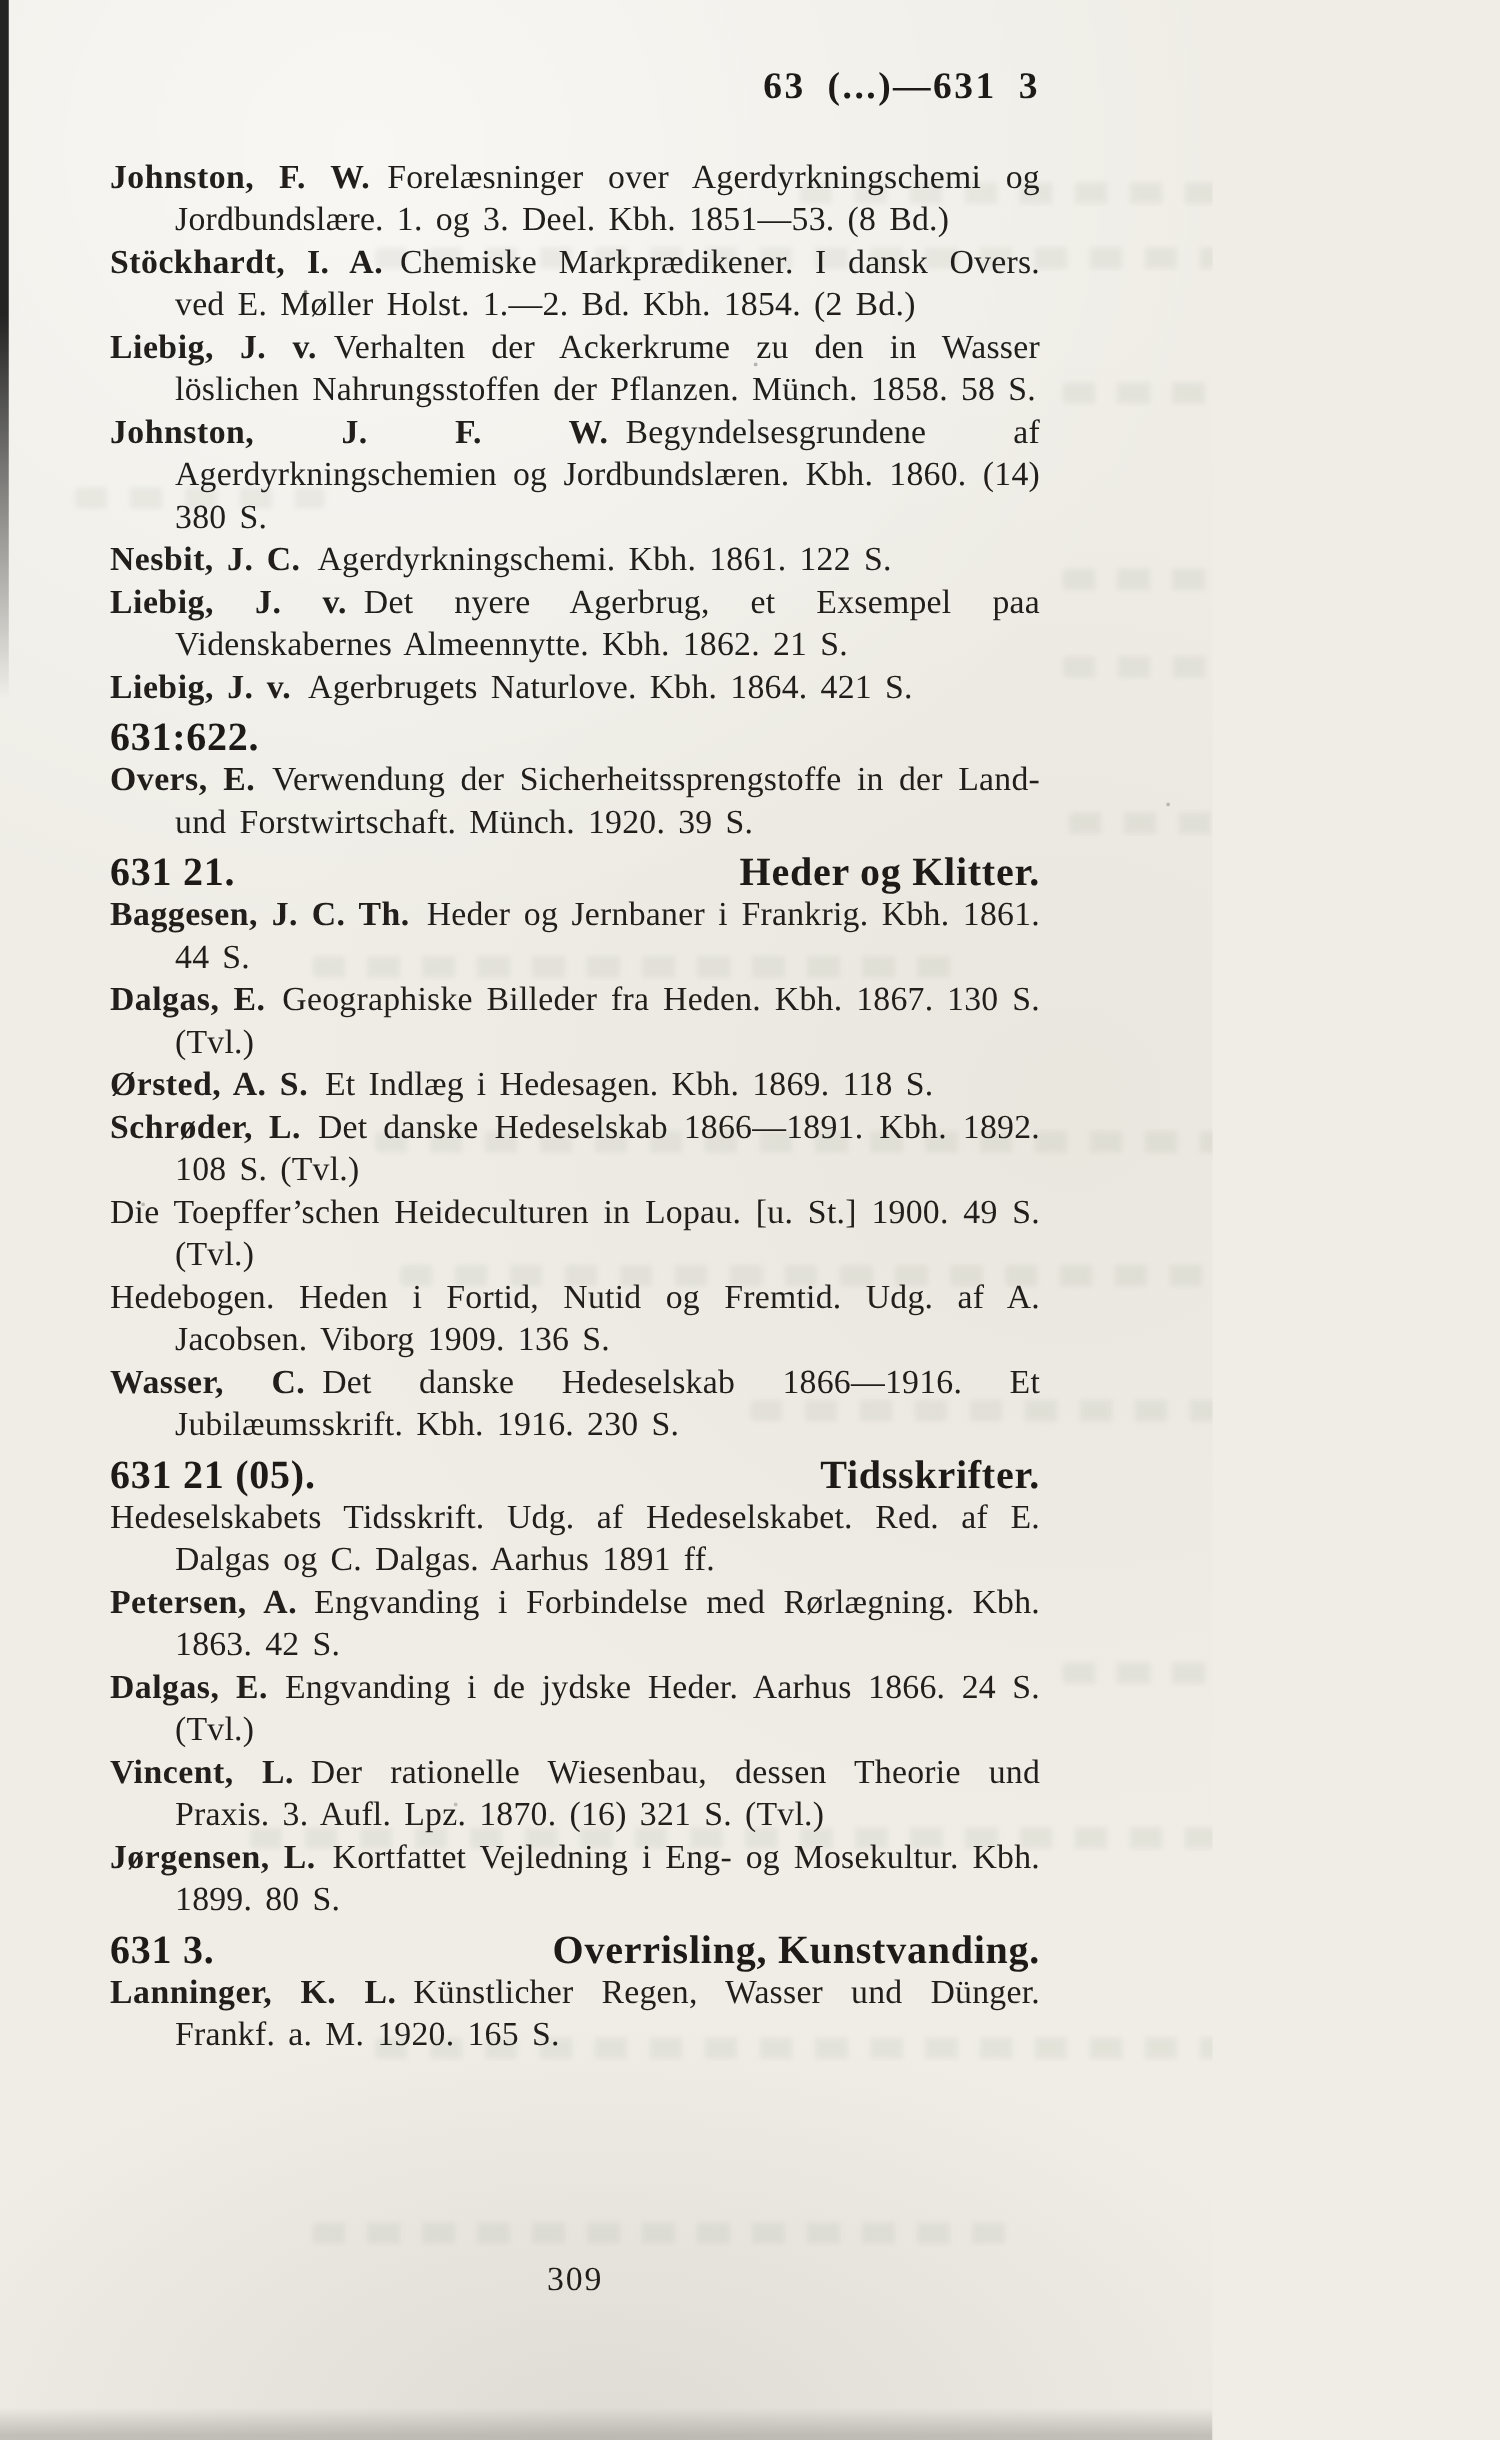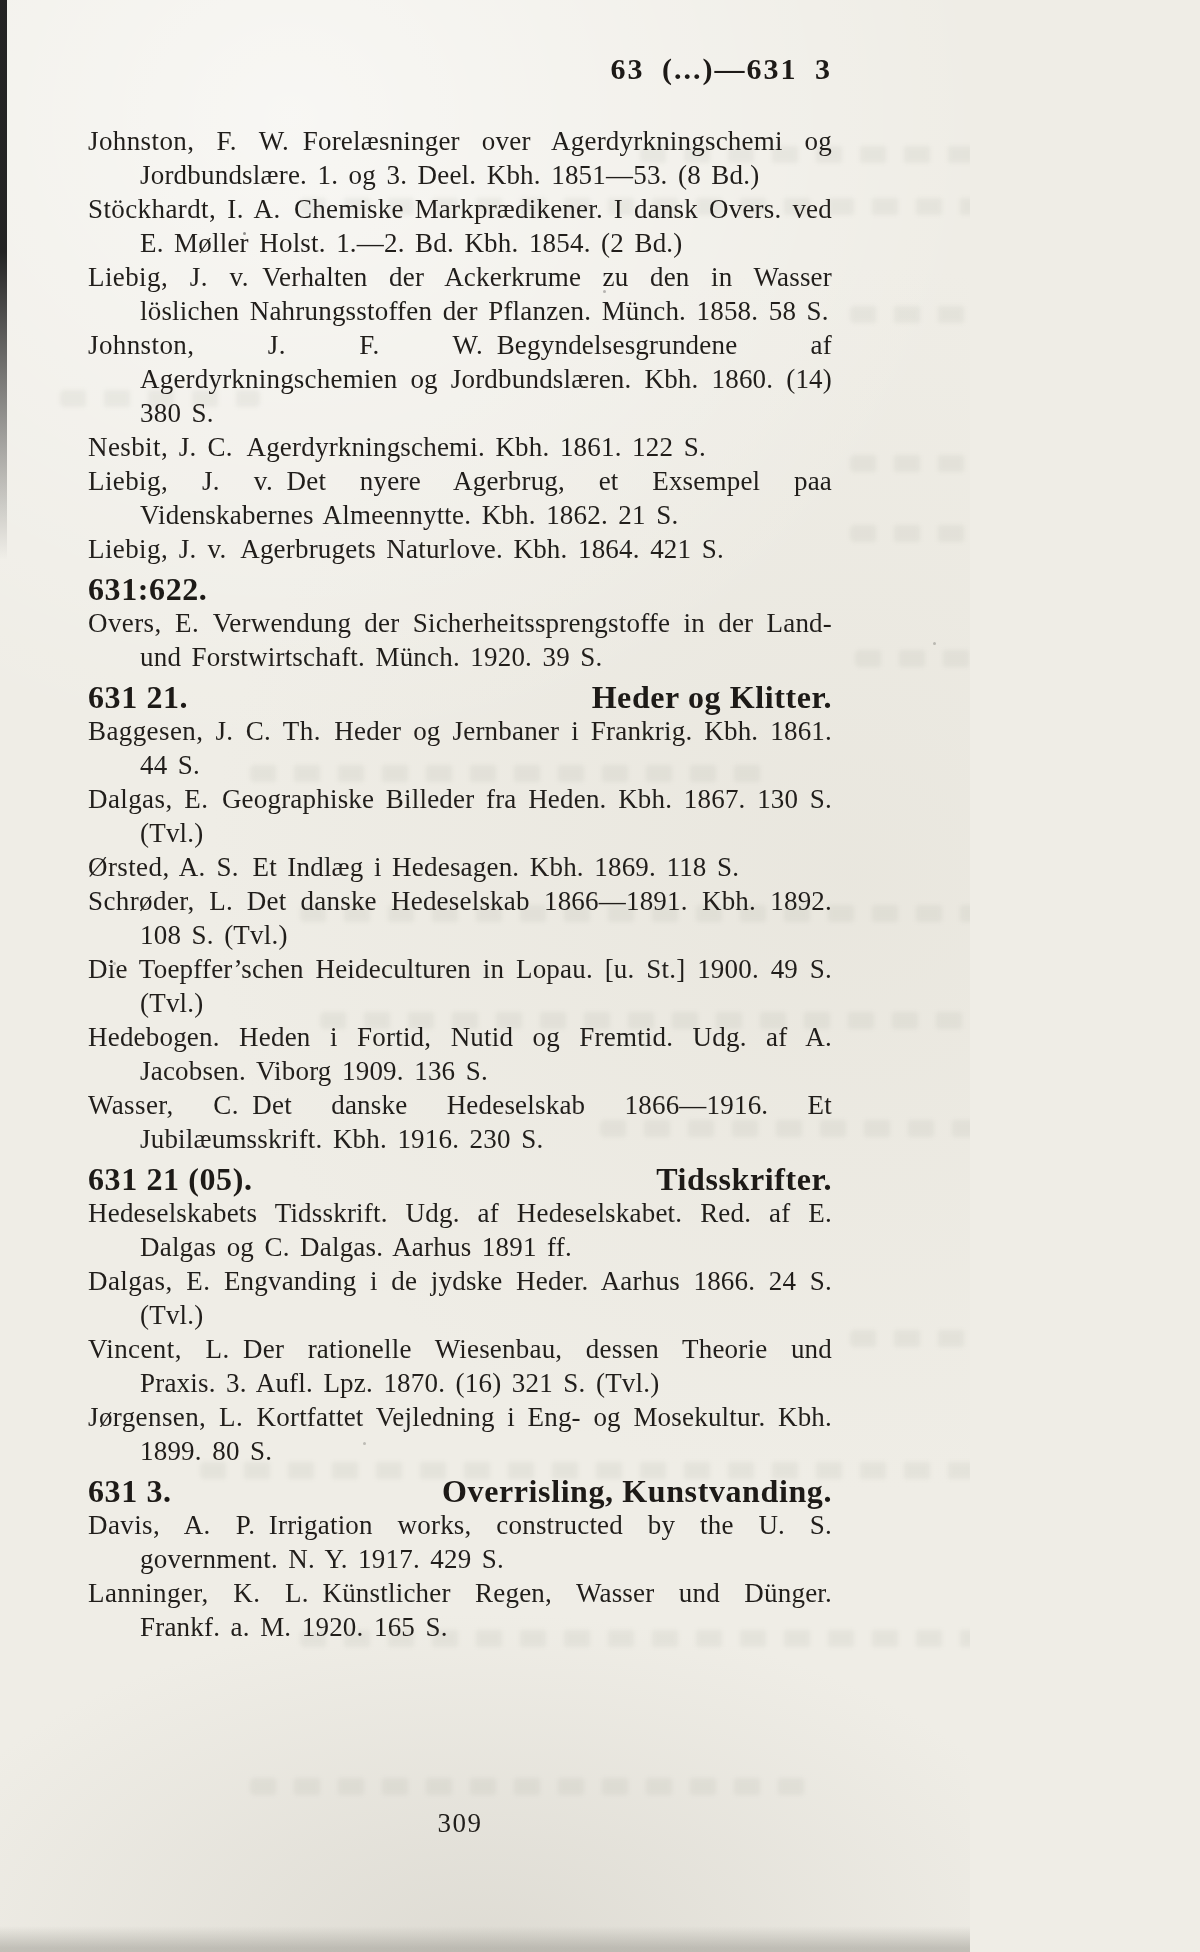--- a/index.html
+++ b/index.html
@@ -38,21 +38,21 @@
     text-align: justify;
     font-size: 27px;
     line-height: 34px;
     padding-left: 52px;
     text-indent: -52px;
     word-spacing: 3.5px;
     letter-spacing: 0.2px;
   }
 
   .author {
-    font-weight: normal;
+    font-weight: bold;
     padding-right: 0.5em;
     letter-spacing: 0.4px;
   }
 
   .section-heading {
     display: flex;
     justify-content: space-between;
     font-weight: bold;
     font-size: 32px;
     line-height: 34px;
@@ -185,36 +185,36 @@
       <span class="section-code">631 21 (05).</span>
       <span class="section-topic">Tidsskrifter.</span>
     </div>
     <div class="entries">
   <p class="entry"><span>Hedeselskabets Tidsskrift. Udg. af Hedeselskabet. Red. af E. Dalgas og C. Dalgas. Aarhus 1891 ff.</span></p>
 </div>
   </section>
 
   <section class="cat-section">
     <div class="entries">
+  <p class="entry"><span class="author">Petersen, A.</span><span>Engvanding i Forbindelse med Rørlægning. Kbh. 1863. 42 S.</span></p>
 
   <p class="entry"><span class="author">Dalgas, E.</span><span>Engvanding i de jydske Heder. Aarhus 1866. 24 S. (Tvl.)</span></p>
 
   <p class="entry"><span class="author">Vincent, L.</span><span>Der rationelle Wiesenbau, dessen Theorie und Praxis. 3. Aufl. Lpz. 1870. (16) 321 S. (Tvl.)</span></p>
 
   <p class="entry"><span class="author">Jørgensen, L.</span><span>Kortfattet Vejledning i Eng- og Mosekultur. Kbh. 1899. 80 S.</span></p>
 </div>
   </section>
 
   <section class="cat-section">
     <div class="section-heading">
       <span class="section-code">631 3.</span>
       <span class="section-topic">Overrisling, Kunstvanding.</span>
     </div>
     <div class="entries">
-  <p class="entry"><span class="author">Davis, A. P.</span><span>Irrigation works, constructed by the U. S. government. N. Y. 1917. 429 S.</span></p>
 
   <p class="entry"><span class="author">Lanninger, K. L.</span><span>Künstlicher Regen, Wasser und Dünger. Frankf. a. M. 1920. 165 S.</span></p>
 </div>
   </section>
 </div>
   </div>
 
   <div class="page-footer">309</div>
 </div>
 

